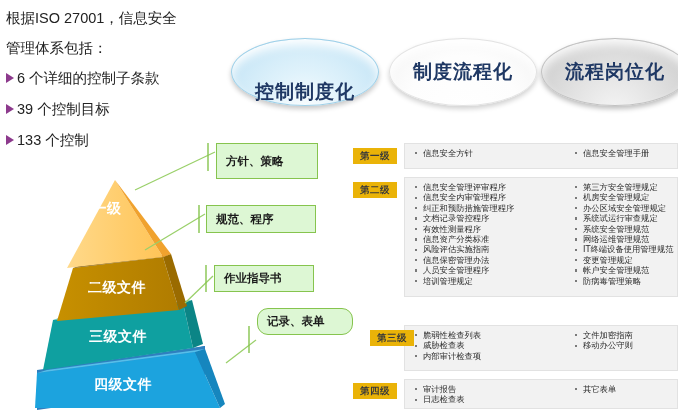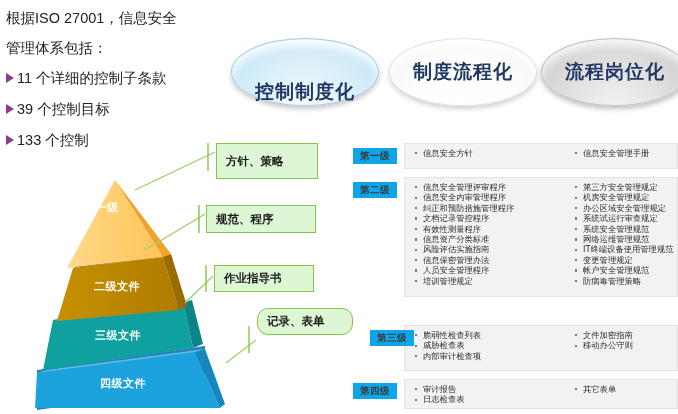--- a/index.html
+++ b/index.html
@@ -30,58 +30,58 @@
         background:radial-gradient(ellipse at 50% 115%, #ffffff 0%, #fdfdfd 55%, #f3f3f3 100%);
         border:1px solid #e3e3e3;
         box-shadow:0 3px 5px rgba(0,0,0,.18), inset 0 6px 10px rgba(255,255,255,.95);}
   #ell3{left:541px;top:38px;width:146px;height:66px;
         background:radial-gradient(ellipse at 50% 118%, #f6f6f6 0%, #e2e2e2 45%, #d2d2d2 78%, #c4c4c4 100%);
         border:1px solid #c2c2c2;
         box-shadow:0 3px 5px rgba(0,0,0,.25), inset 0 6px 10px rgba(255,255,255,.85);}
 
   
   #pyramid{position:absolute;left:35px;top:158px;width:230px;height:252px;}
-  .pyr-label{position:absolute;color:#ffffff;font-size:11px;font-weight:bold;
+  .pyr-label{position:absolute;color:#ffffff;font-size:14px;font-weight:bold;
              font-family:"DejaVu Sans",sans-serif;white-space:nowrap;letter-spacing:.5px;
              text-align:center;}
 
   
   .callout{position:absolute;background:#ddf7d4;border:1.4px solid #86c44e;
            font-size:11.5px;font-weight:bold;color:#1a1a1a;
            display:flex;align-items:center;padding-left:9px;box-sizing:border-box;
            font-family:"DejaVu Sans",sans-serif;}
   #c1{left:216px;top:143px;width:102px;height:36px;}
   #c2{left:206px;top:205px;width:110px;height:28px;}
   #c3{left:214px;top:265px;width:100px;height:27px;}
   #c4{left:257px;top:308px;width:96px;height:27px;border-radius:11px;}
 
   
   #panel{position:absolute;left:352px;top:140px;width:326px;height:274px;}
-  .badge{position:absolute;background:#0ea5e9;color:#3a3a3a;font-size:9.5px;font-weight:bold;
+  .badge{position:absolute;background:#eab308;color:#3a3a3a;font-size:9.5px;font-weight:bold;
          font-family:"DejaVu Sans",sans-serif;display:flex;align-items:center;justify-content:center;
          width:44px;height:16px;letter-spacing:.5px;}
   .grpbox{position:absolute;left:52px;background:#f2f2f2;border:1px solid #e2e2e2;box-sizing:border-box;}
   .col{position:absolute;top:4px;}
   .colL{left:8px;}
   .colR{left:168px;}
   .li{font-size:8.3px;line-height:10.4px;color:#2b2b2b;white-space:nowrap;
       font-family:"DejaVu Sans",sans-serif;position:relative;padding-left:10px;}
   .li:before{content:"";position:absolute;left:2px;top:4.1px;width:2.4px;height:2.4px;background:#7a7a7a;}
 </style>
 </head>
 <body>
 
 <div class="root">
 
   <div id="intro">
     <div class="intro-line">根据ISO 27001，信息安全</div>
     <div class="intro-line">管理体系包括：</div>
     <div class="bullet-line">
       <span class="tri"></span>
-      <span>11 个详细的控制子条款</span>
+      <span>6 个详细的控制子条款</span>
     </div>
     <div class="bullet-line">
       <span class="tri"></span>
       <span>39 个控制目标</span>
     </div>
     <div class="bullet-line">
       <span class="tri"></span>
       <span>133 个控制</span>
     </div>
   </div>

